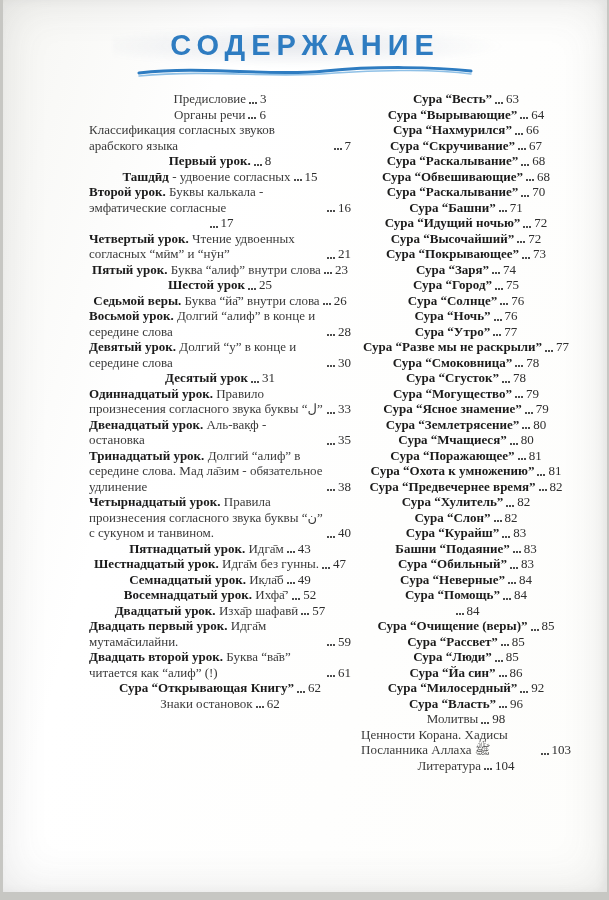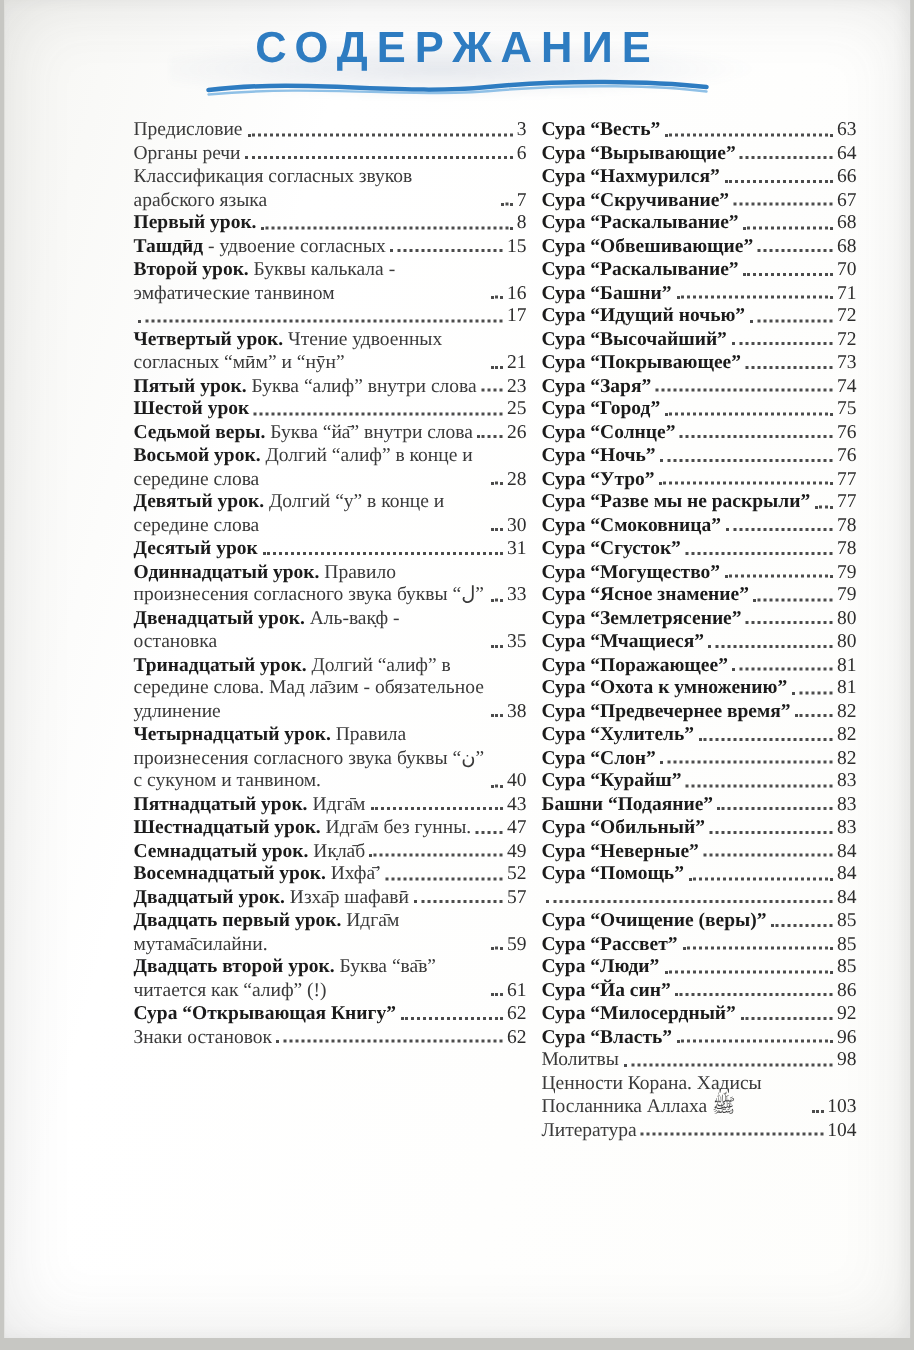--- a/index.html
+++ b/index.html
@@ -18,35 +18,35 @@
     position:absolute;left:3px;top:0;right:2px;bottom:8px;
     background:linear-gradient(105deg,#f6f6f3 0%,#ffffff 28%,#fdfdfb 100%);
     box-shadow:inset 0 0 46px rgba(70,70,70,.13), inset -4px 0 10px rgba(0,0,0,.05);
   }
   .bleed{
     position:absolute;top:24px;left:110px;width:400px;height:44px;
     background:radial-gradient(ellipse at 45% 50%, rgba(80,100,135,.14), rgba(0,0,0,0) 68%);
     filter:blur(1.5px);
     pointer-events:none;
   }
-  .header{position:relative;text-align:center;padding-top:16px;}
+  .header{position:relative;text-align:center;padding-top:29px;}
   h1.title{
     margin:0;
     font-family:"Liberation Sans", sans-serif;
     font-size:29px;font-weight:bold;letter-spacing:6px;
     color:var(--accent);
   }
   .ornament{display:block;margin:1px auto 0;}
   .ornament .wave1{stroke:var(--accent);stroke-width:3;fill:none;stroke-linecap:round;}
   .ornament .wave2{stroke:#8fc0e6;stroke-width:1.6;fill:none;stroke-linecap:round;}
   .columns{
     display:flex;
     padding:12px 36px 0 86px;
   }
-  .col{display:flex;flex-direction:column;}
+  .col{display:flex;flex-direction:column;align-items:center;}
   .col-left{width:262px;margin-right:10px;}
   .col-right{flex:1;}
   .entry{
     display:flex;align-items:flex-end;
     font-size:13px;line-height:15.5px;color:var(--ink);
   }
   .entry .txt{flex:0 1 auto;}
   .entry .txt b{color:var(--ink-bold);font-weight:bold;}
   .entry .leader{
     flex:1 1 8px;min-width:8px;height:0;
@@ -90,21 +90,21 @@
           <span class="txt"><b>Первый урок.</b></span>
           <span class="leader"></span>
           <span class="num">8</span>
         </div>
         <div class="entry">
           <span class="txt"><b>Ташдӣд</b><span> - удвоение согласных</span></span>
           <span class="leader"></span>
           <span class="num">15</span>
         </div>
         <div class="entry">
-          <span class="txt"><b>Второй урок.</b><span> Буквы калькала - эмфатические танвином</span></span>
+          <span class="txt"><b>Второй урок.</b><span> Буквы калькала - эмфатические согласные</span></span>
           <span class="leader"></span>
           <span class="num">16</span>
         </div>
         <div class="entry">
           <span class="leader"></span>
           <span class="num">17</span>
         </div>
         <div class="entry">
           <span class="txt"><b>Четвертый урок.</b><span> Чтение удвоенных согласных “мӣм” и “нӯн”</span></span>
           <span class="leader"></span>

